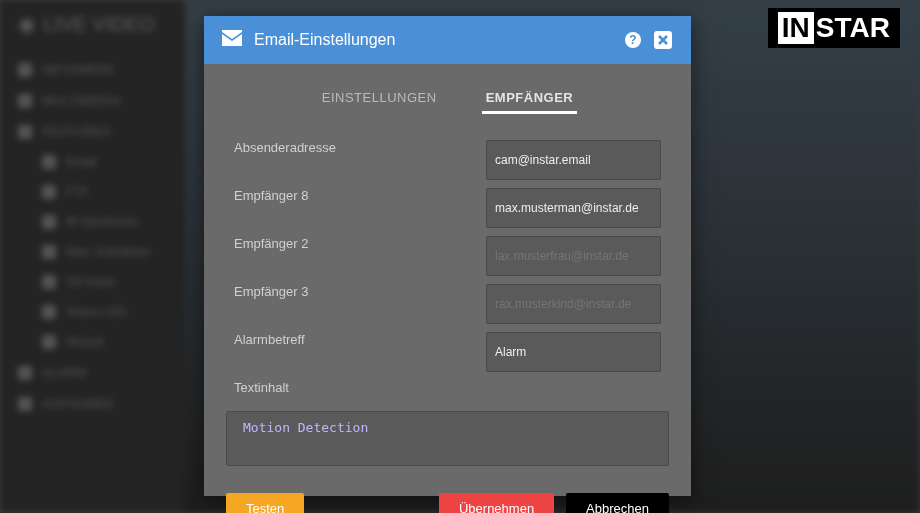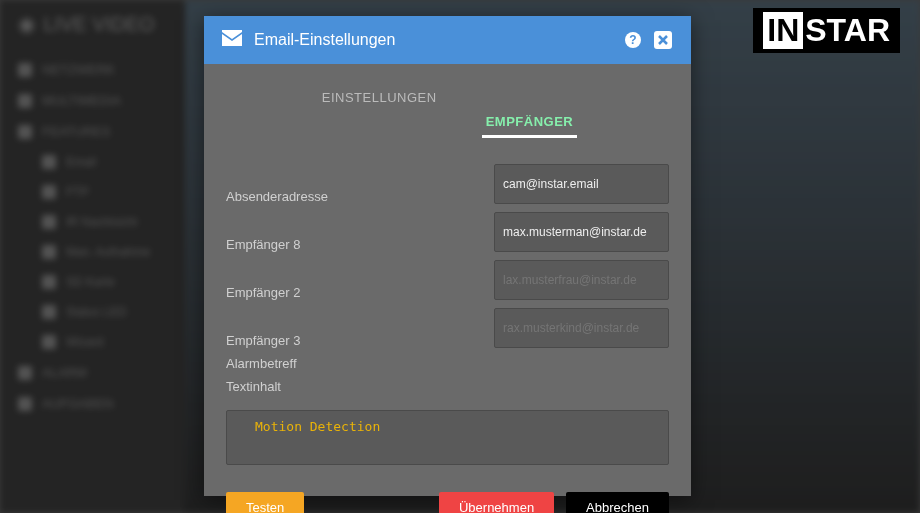--- a/index.html
+++ b/index.html
@@ -28,21 +28,21 @@
     display:flex; align-items:center; gap:8px;
   }
   .sidebar .row { display:flex; align-items:center; gap:10px; padding:8px 0; color:#777; }
   .sidebar .sub { padding-left: 24px; font-size:12px; }
   .scene {
     position:absolute; left:185px; right:0; top:0; bottom:0;
     background: linear-gradient(180deg,#4a5a66 0%,#3e4850 40%,#2a2a2a 100%);
   }
   .logo {
     position:absolute; top:8px; right:20px;
-    background:#000; color:#fff; font-weight:700; font-size:32px;
+    background:#000; color:#fff; font-weight:700; font-size:28px;
     padding:4px 10px; display:flex; align-items:center;
     font-family: Arial, sans-serif;
     z-index: 5;
   }
   .logo .in { background:#fff;color:#000;padding:0 4px;margin-right:2px; }
 
   
   .modal {
     position: absolute;
     left: 204px; top: 16px;
@@ -61,41 +61,41 @@
   }
   .modal-header .spacer { flex:1; }
   .hicon { width:20px;height:20px; display:inline-flex;align-items:center;justify-content:center; margin-left:10px; }
 
   .tabs {
     display:flex; justify-content:center; gap:41px;
     padding: 20px 0 10px;
     color:#bbb; font-size:13px; letter-spacing:.5px;
   }
   .tab { padding:6px 4px; cursor:pointer; }
-  .tab.active { color:#86efac; border-bottom:3px solid #fff; font-weight:600;margin-top:24px; }
+  .tab.active { color:#e5e5e5; border-bottom:3px solid #fff; font-weight:600; }
 
   .form {
     padding: 8px 22px;
     color:#ccc; font-size:13px;
   }
   .form-row {
-    display:flex; align-items:flex-end; margin:8px 0;
+    display:flex; align-items:flex-start; margin:8px 8px;
   }
   .form-row label { flex:1; font-weight:300; color:#d0d0d0; }
   .form-row input[type=text] {
     width: 175px;
     background:#5a5a5a; border:1px solid #4a4a4a;
     color:#eee; padding:12px 8px; font-size:12px;
     border-radius:2px;
   }
   .form-row input.dim { color:#999; }
   .textarea {
     margin-top:8px; width:100%; height:55px;
     background:#5a5a5a; border:1px solid #4a4a4a;
-    color:#eab308; padding:8px 28px; font-size:13px;
+    color:#c4b5fd; padding:8px 16px; font-size:13px;
     resize:none; border-radius:2px;
   }
 
   .footer {
     margin-top:auto;
     padding: 16px 22px 18px;
     display:flex; 
   }
   .btn {
     border:none; color:#fff; padding:8px 20px; font-size:13px;
@@ -213,20 +213,21 @@
     <div class="form-row">
       <label>Empfänger 2</label>
       <input type="text" class="dim" placeholder="lax.musterfrau@instar.de" style="">
     </div>
     <div class="form-row">
       <label>Empfänger 3</label>
       <input type="text" class="dim" placeholder="rax.musterkind@instar.de" style="">
     </div>
     <div class="form-row">
       <label>Alarmbetreff</label>
+      <input type="text" value="Alarm" style="">
     </div>
     <div class="form-row">
       <label>Textinhalt</label>
     </div>
     <textarea class="textarea" style="">Motion Detection</textarea>
   </div>
 
   <div class="footer">
     <button class="btn btn-test">Testen</button>
     <button class="btn btn-apply">Übernehmen</button>

